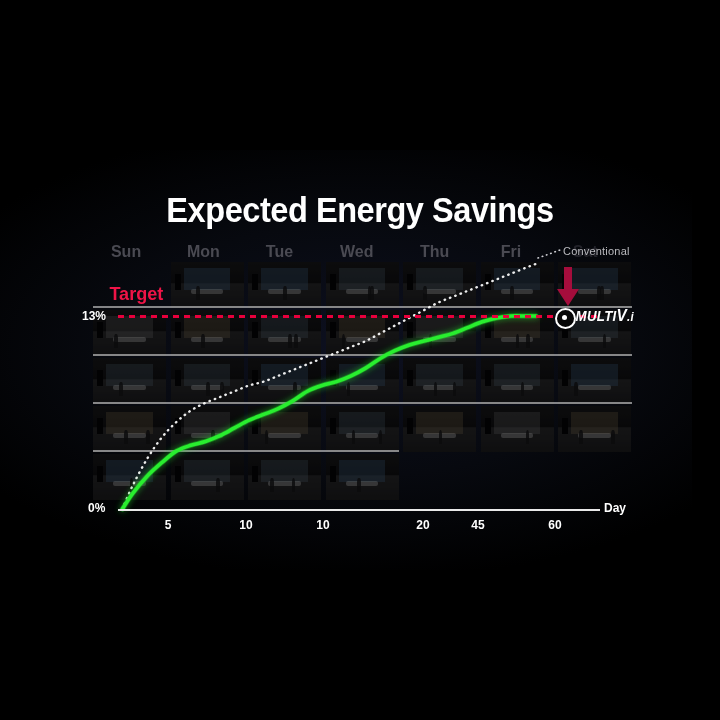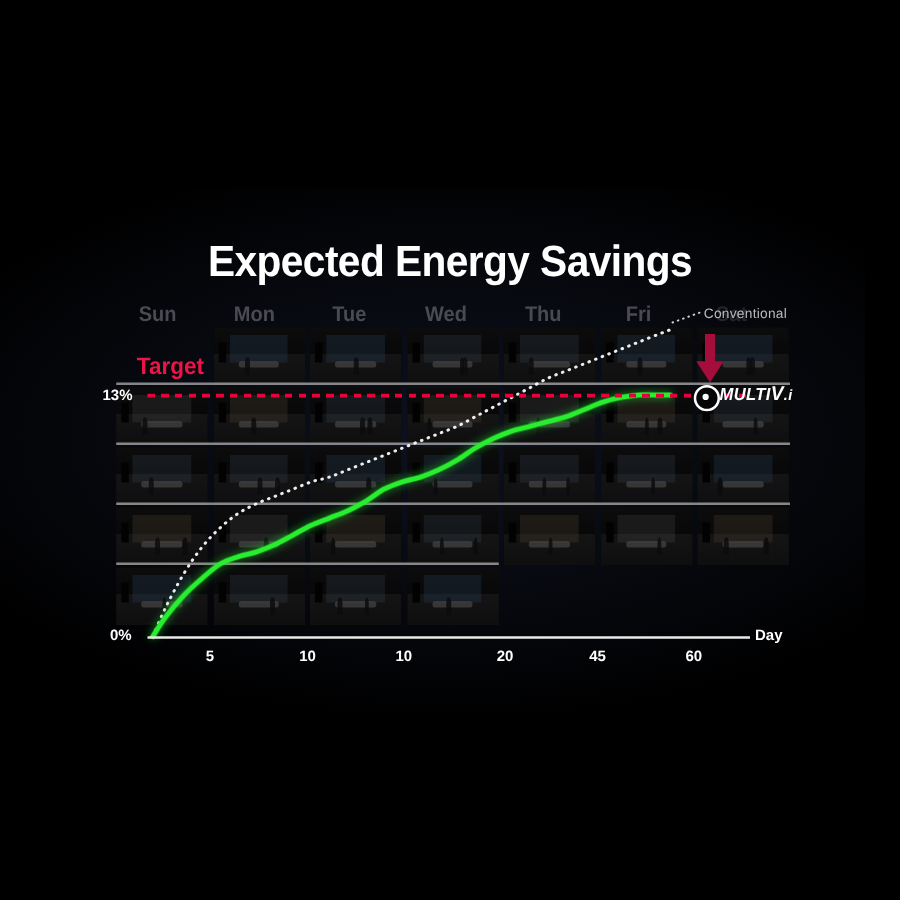--- a/index.html
+++ b/index.html
@@ -369,21 +369,21 @@
   </svg>
 
   <div id="targetline"></div>
   <div id="targettext">Target</div>
 
   <div id="xaxis"></div>
   <div id="xticks">
       <div class="tick" style="left: 168px;">5</div>
       <div class="tick" style="left: 246px;">10</div>
       <div class="tick" style="left: 323px;">10</div>
-      <div class="tick" style="left: 404px;">20</div>
+      <div class="tick" style="left: 423px;">20</div>
       <div class="tick" style="left: 478px;">45</div>
       <div class="tick" style="left: 555px;">60</div>
     </div>
   <div id="daylabel">Day</div>
   <div id="lbl0">0%</div>
   <div id="lbl100">13%</div>
 
   <div id="convlabel">Conventional</div>
 
   <svg id="arrow" viewBox="0 0 24 40">

